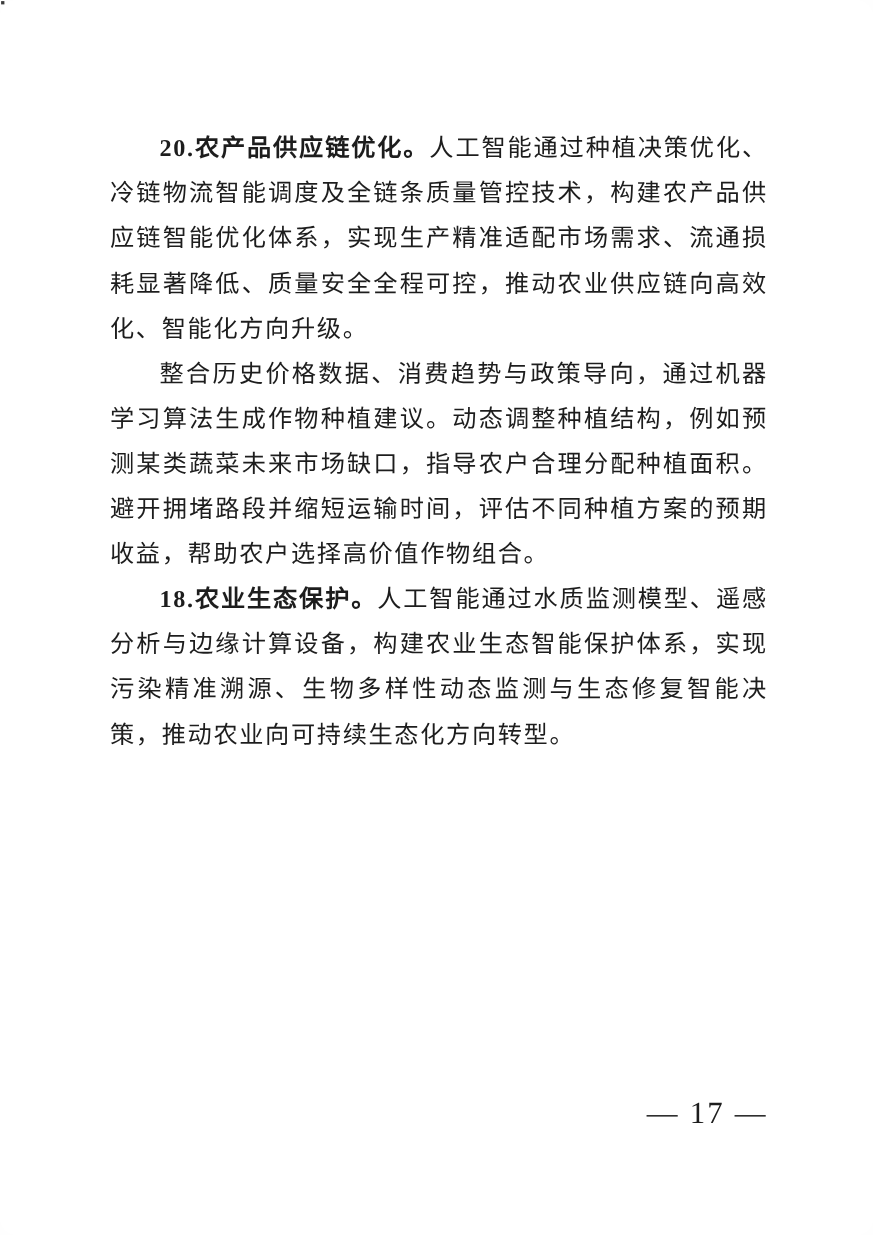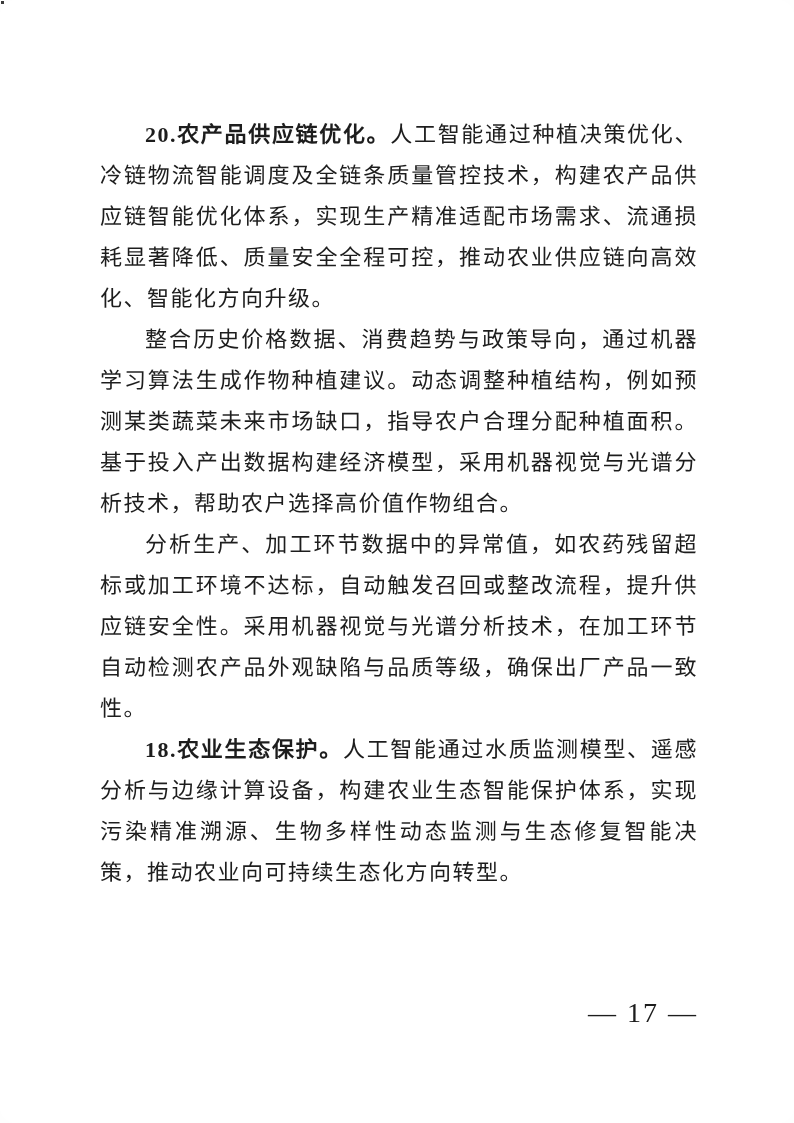--- a/index.html
+++ b/index.html
@@ -63,24 +63,23 @@
 <body>
 
 <div class="page">
 
   <span class="scan-artifact"></span>
 
   <div class="content">
 
     <p class="para"><span class="para-heading">20.农产品供应链优化。</span><span>人工智能通过种植决策优化、冷链物流智能调度及全链条质量管控技术，构建农产品供应链智能优化体系，实现生产精准适配市场需求、流通损耗显著降低、质量安全全程可控，推动农业供应链向高效化、智能化方向升级。</span></p>
 
-    <p class="para"><span>整合历史价格数据、消费趋势与政策导向，通过机器学习算法生成作物种植建议。动态调整种植结构，例如预测某类蔬菜未来市场缺口，指导农户合理分配种植面积。基于投入产出数据构建经济模型，采用机器视觉与光谱分析技术，帮助农户选择高价值作物组合。</span></p>
+    <p class="para"><span>整合历史价格数据、消费趋势与政策导向，通过机器学习算法生成作物种植建议。动态调整种植结构，例如预测某类蔬菜未来市场缺口，指导农户合理分配种植面积。避开拥堵路段并缩短运输时间，评估不同种植方案的预期收益，帮助农户选择高价值作物组合。</span></p>
 
 
-    <p class="para"><span>分析生产、加工环节数据中的异常值，如农药残留超标或加工环境不达标，自动触发召回或整改流程，提升供应链安全性。采用机器视觉与光谱分析技术，在加工环节自动检测农产品外观缺陷与品质等级，确保出厂产品一致性。</span></p>
 
     <p class="para"><span class="para-heading">18.农业生态保护。</span><span>人工智能通过水质监测模型、遥感分析与边缘计算设备，构建农业生态智能保护体系，实现污染精准溯源、生物多样性动态监测与生态修复智能决策，推动农业向可持续生态化方向转型。</span></p>
 
   </div>
 
   <div class="page-number">— 17 —</div>
 
 </div>
 
 </body></html>

